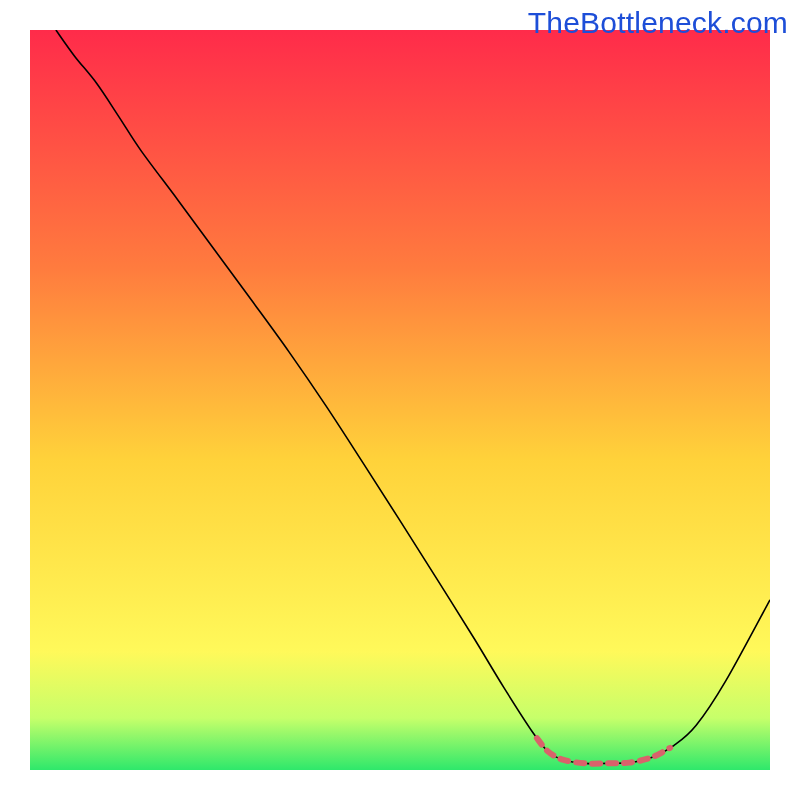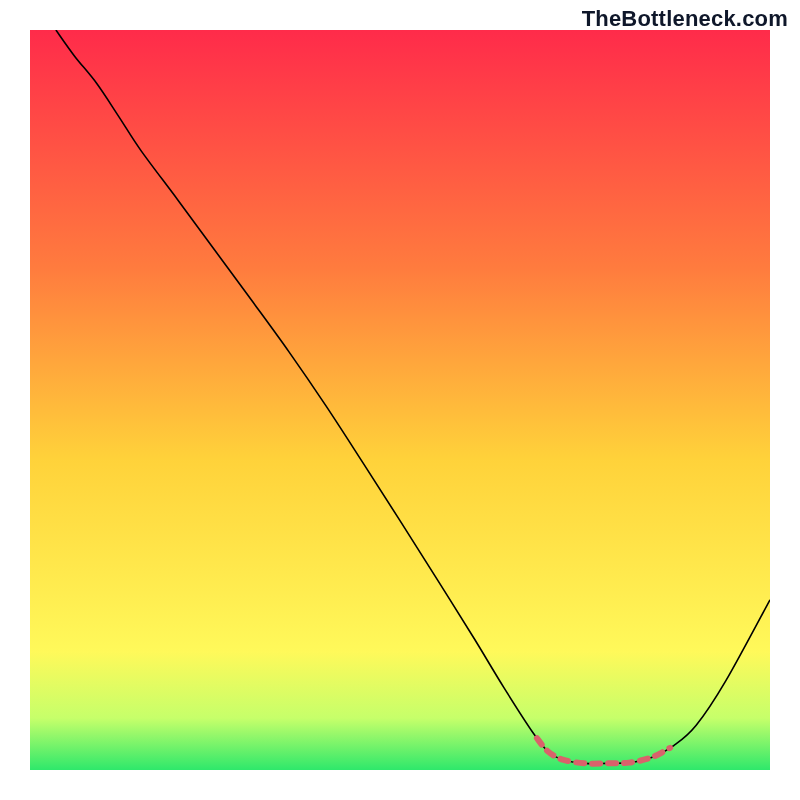--- a/index.html
+++ b/index.html
@@ -7,23 +7,23 @@
     width: 800px;
     height: 800px;
     background: #ffffff;
     position: relative;
     font-family: Arial, sans-serif;
   }
   .watermark {
     position: absolute;
     top: 6px;
     right: 12px;
-    font-size: 22px;
-    font-weight: bold;
-    color: #0f172a;
+    font-size: 30px;
+    font-weight: normal;
+    color: #1d4ed8;
     letter-spacing: 0.2px;
     z-index: 10;
   }
   .chart-area {
     position: absolute;
     top: 30px;
     left: 30px;
     width: 740px;
     height: 740px;
     overflow: visible;

